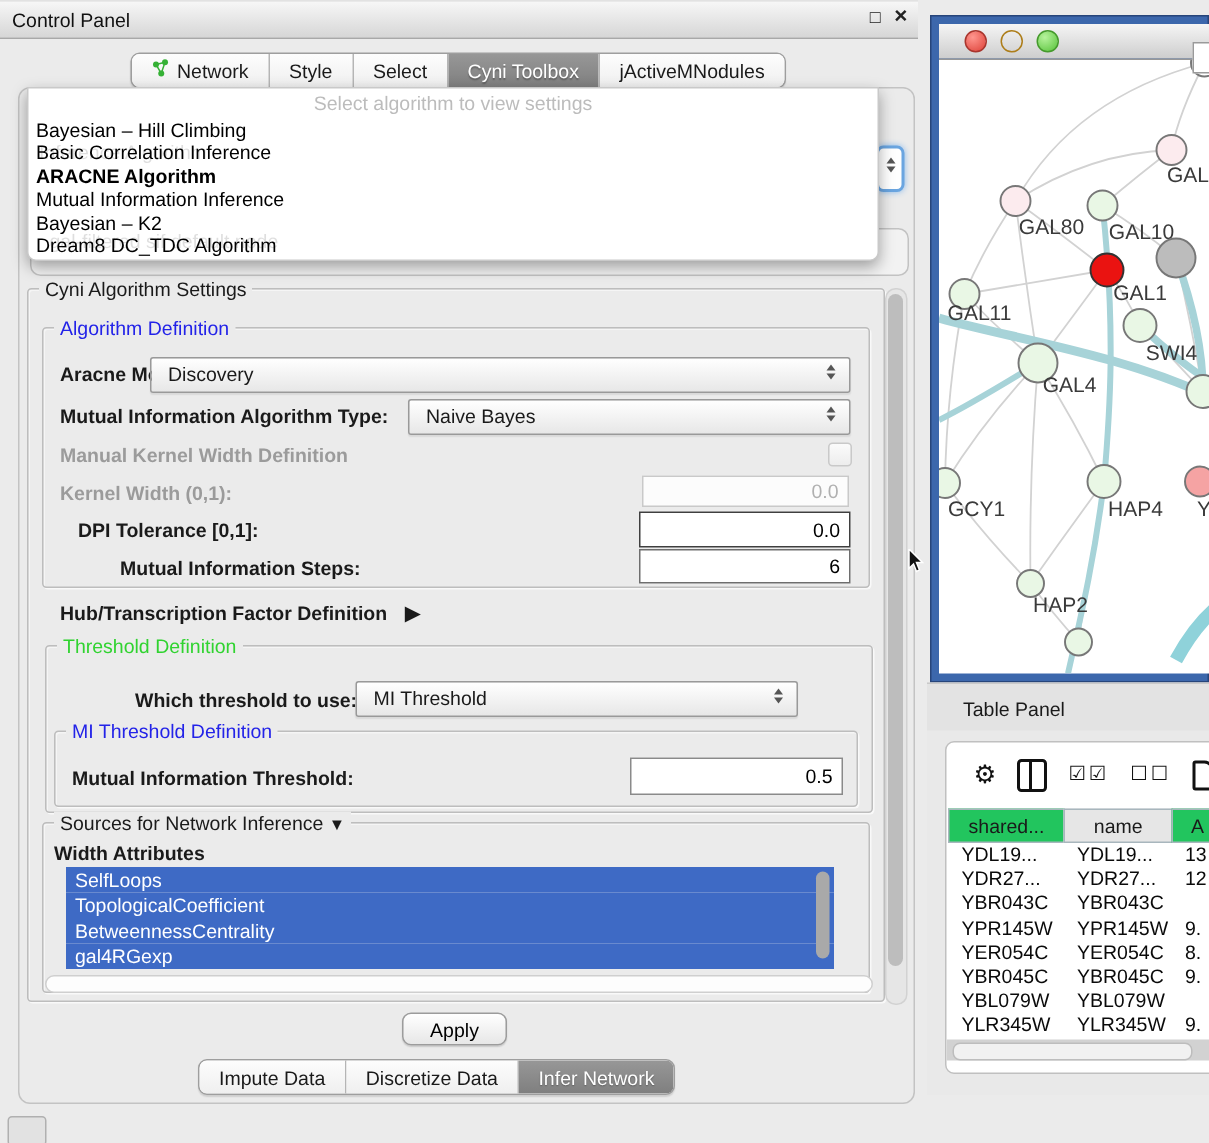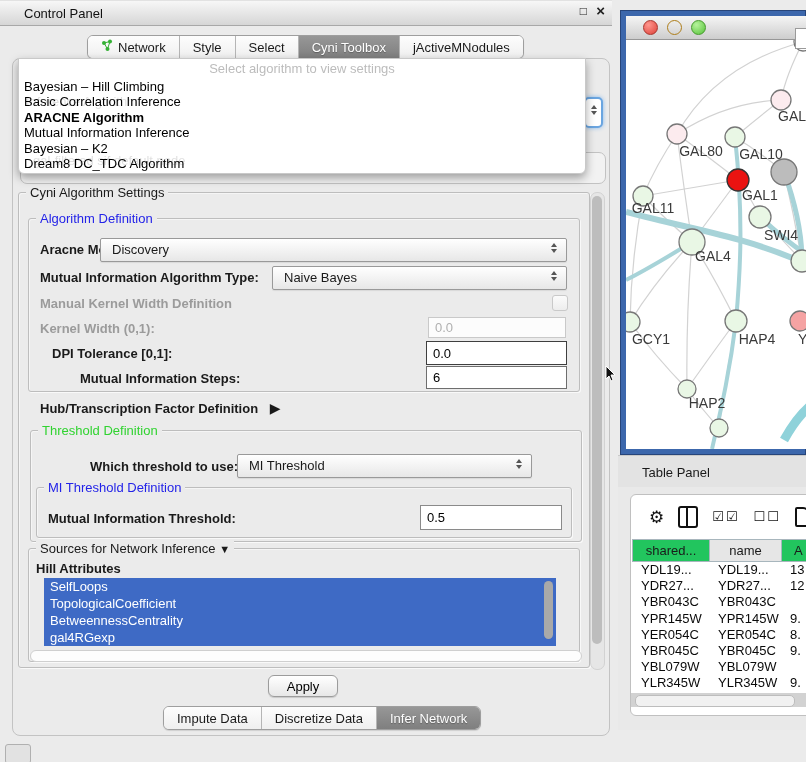--- a/index.html
+++ b/index.html
@@ -11,21 +11,21 @@
     -webkit-font-smoothing:antialiased;
   }
   .abs{position:absolute;}
   
   .titlebar{
     left:0;top:8;width:612px;height:24px;
     background:linear-gradient(#f7f7f7,#d6d6d6);
     border-top:1px solid #e2e2e2;border-bottom:1px solid #a8a8a8;
     display:flex;align-items:center;
   }
-  .titlebar .t{margin-left:24px;font-size:13px;color:#111;}
+  .titlebar .t{margin-left:8px;font-size:13px;color:#111;}
   .winbtn{position:absolute;top:3px;font-weight:700;color:#222;cursor:default;}
   .mainpanel{
     left:12px;top:58px;width:596px;height:676px;
     background:#ebebeb;border:1px solid #c3c3c3;border-radius:8px;
   }
   
   .segbar{display:flex;height:22px;border:1px solid #9e9e9e;border-radius:6px;
     background:#fbfbfb;overflow:hidden;box-shadow:0 1px 1px rgba(0,0,0,.12);}
   .seg{display:flex;align-items:center;gap:5px;padding:0 13px;font-size:13px;
     background:linear-gradient(#fdfdfd,#efefef);border-right:1px solid #b5b5b5;white-space:nowrap;}
@@ -56,21 +56,21 @@
   .lbl{position:absolute;font-weight:700;font-size:13px;white-space:nowrap;}
   
   .combo{position:absolute;height:22px;border:1px solid #999;border-radius:2px;
     background:linear-gradient(#ffffff,#e7e7e7);line-height:22px;padding-left:11px;font-size:13px;
     box-shadow:0 1px 1px rgba(0,0,0,.08);}
   .carrows{position:absolute;right:8px;top:4px;width:7px;}
   .carrows i{display:block;width:0;height:0;border-left:3.5px solid transparent;border-right:3.5px solid transparent;}
   .carrows .up{border-bottom:4px solid #555;margin-bottom:2px;}
   .carrows .dn{border-top:4px solid #555;}
   
-  .field{position:absolute;text-align:left;font-size:13px;padding:0 6px;background:#fff;
+  .field{position:absolute;text-align:right;font-size:13px;padding:0 6px;background:#fff;
     font-family:"Liberation Sans","DejaVu Sans",sans-serif;box-sizing:border-box;}
   
   .attrlist{left:44px;top:578px;width:512px;height:69px;overflow:hidden;}
   .attritem{height:17px;line-height:17px;padding-left:6px;color:#fff;font-size:13px;background:#3e6ac5;}
   .vthumb{left:544px;top:581px;width:9px;height:58px;background:#a9a9a9;border-radius:5px;}
   .hscroll{left:30px;top:650px;width:550px;height:10px;background:#fdfdfd;border:1px solid #cfcfcf;border-radius:6px;}
   .sb-track{left:590px;top:192px;width:13px;height:476px;background:#e6e6e6;border:1px solid #d2d2d2;border-radius:7px;}
   .sb-thumb{left:592px;top:196px;width:10px;height:448px;background:#bdbdbd;border-radius:5px;}
   .applybtn{left:268px;top:675px;width:70px;height:22px;border:1px solid #9c9c9c;border-radius:6px;
     background:linear-gradient(#ffffff,#e7e7e7);font-size:13px;font-family:inherit;box-shadow:0 1px 1px rgba(0,0,0,.15);}
@@ -220,33 +220,33 @@
 </div>
 <span class="lbl" style="left:48px;top:511px;">Mutual Information Threshold:</span>
 <input class="field" style="left: 420px; top: 505px; width: 142px; height: 25px; border: 1px solid rgb(138, 138, 138); color: rgb(0, 0, 0);" value="0.5">
 
 <div class="abs group" style="left:28px;top:548px;width:550px;height:112px;">
   <span class="glabel" style="left:7px;">
     <span>Sources for Network Inference</span>
     <span style="font-size:11px;">▼</span>
   </span>
 </div>
-<span class="lbl" style="left:36px;top:561px;">Hill Attributes</span>
+<span class="lbl" style="left:36px;top:561px;">Width Attributes</span>
 <div class="abs attrlist" id="attrList">
     <div class="attritem" style="background: rgb(62, 106, 197);">SelfLoops</div>
     <div class="attritem" style="background: rgb(62, 106, 197);">TopologicalCoefficient</div>
     <div class="attritem" style="background: rgb(62, 106, 197);">BetweennessCentrality</div>
     <div class="attritem" style="background: rgb(62, 106, 197);">gal4RGexp</div>
   </div>
 <div class="abs vthumb"></div>
 <div class="abs hscroll"></div>
 
 <button class="abs applybtn">Apply</button>
 
-<div class="abs segbar" style="left:163px;top:706px;" id="bottomTabs">
+<div class="abs segbar" style="left:132px;top:706px;" id="bottomTabs">
     <div class="seg">
       <span>Impute Data</span>
     </div>
     <div class="seg">
       <span>Discretize Data</span>
     </div>
     <div class="seg sel">
       <span>Infer Network</span>
     </div>
   </div>

